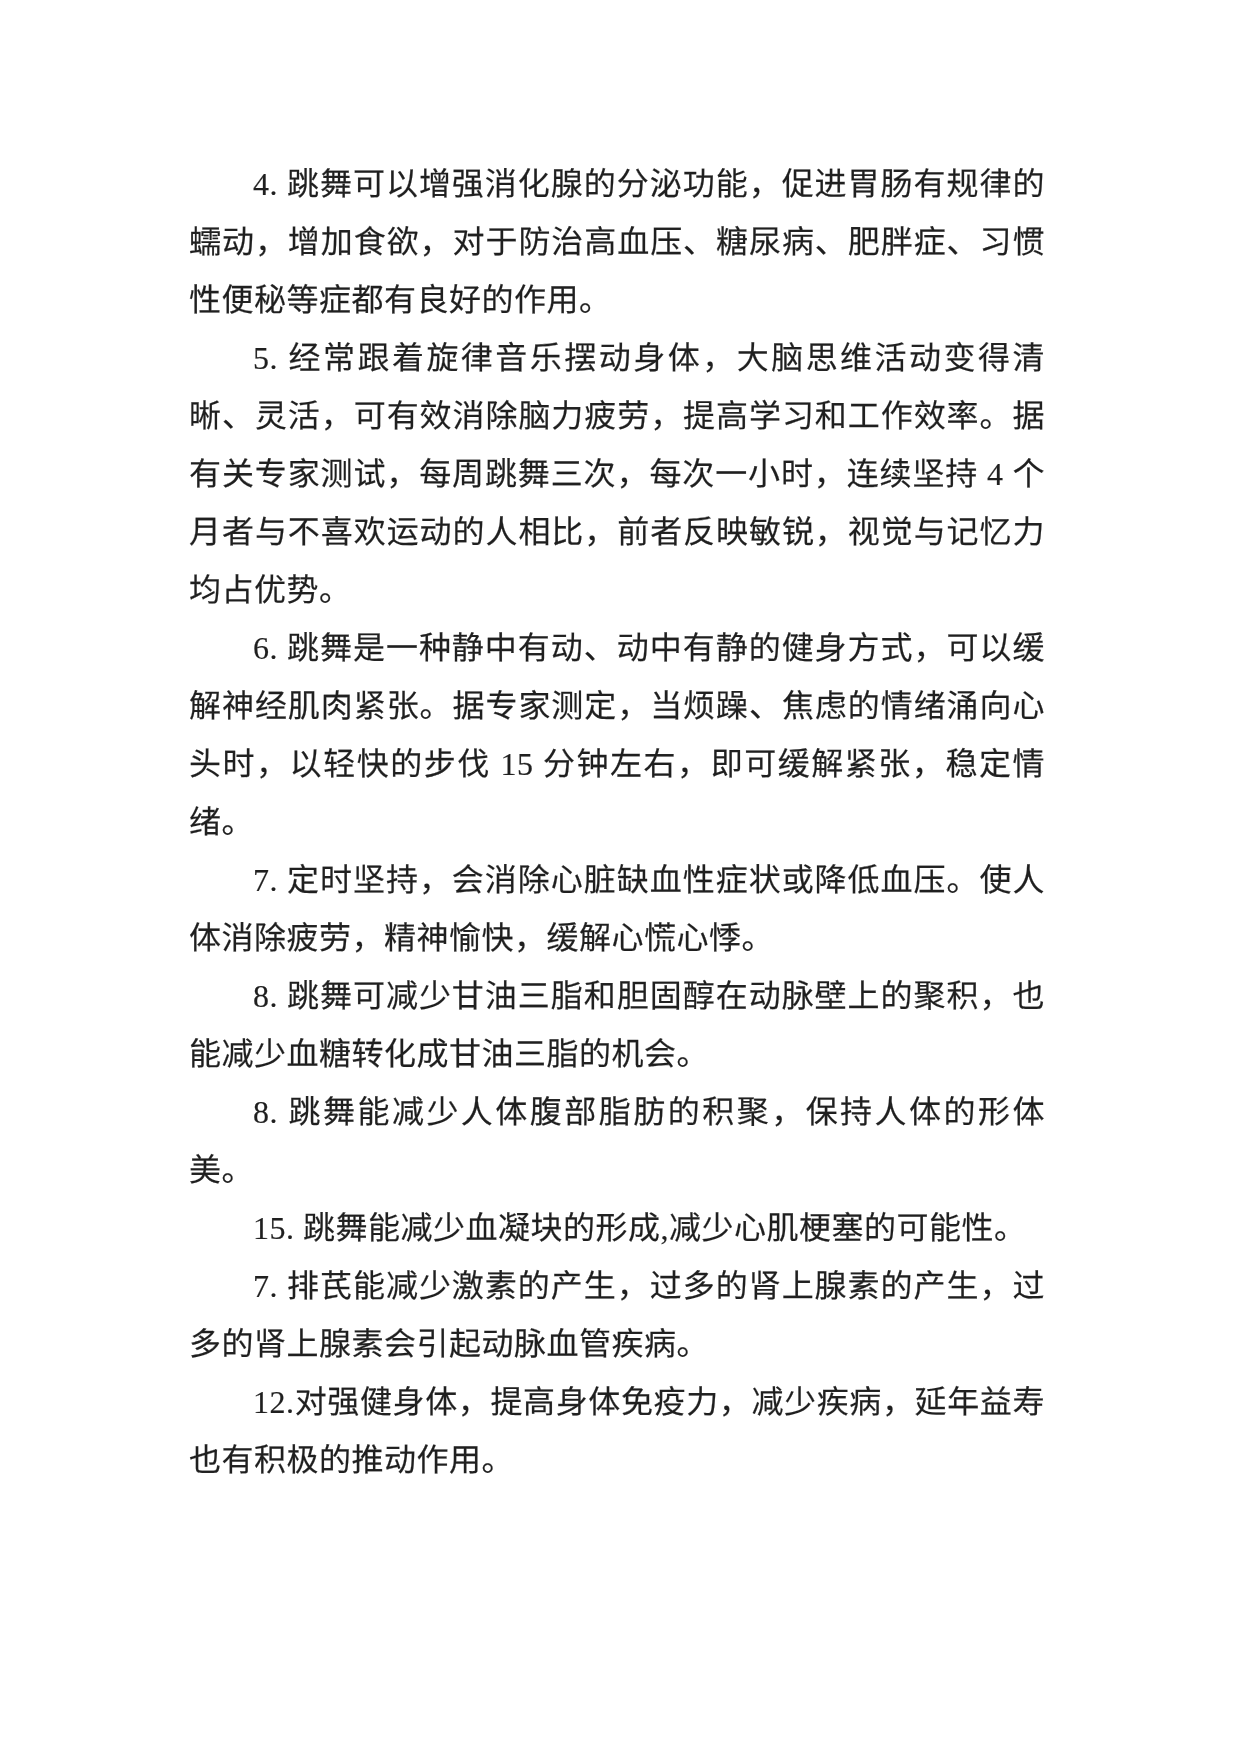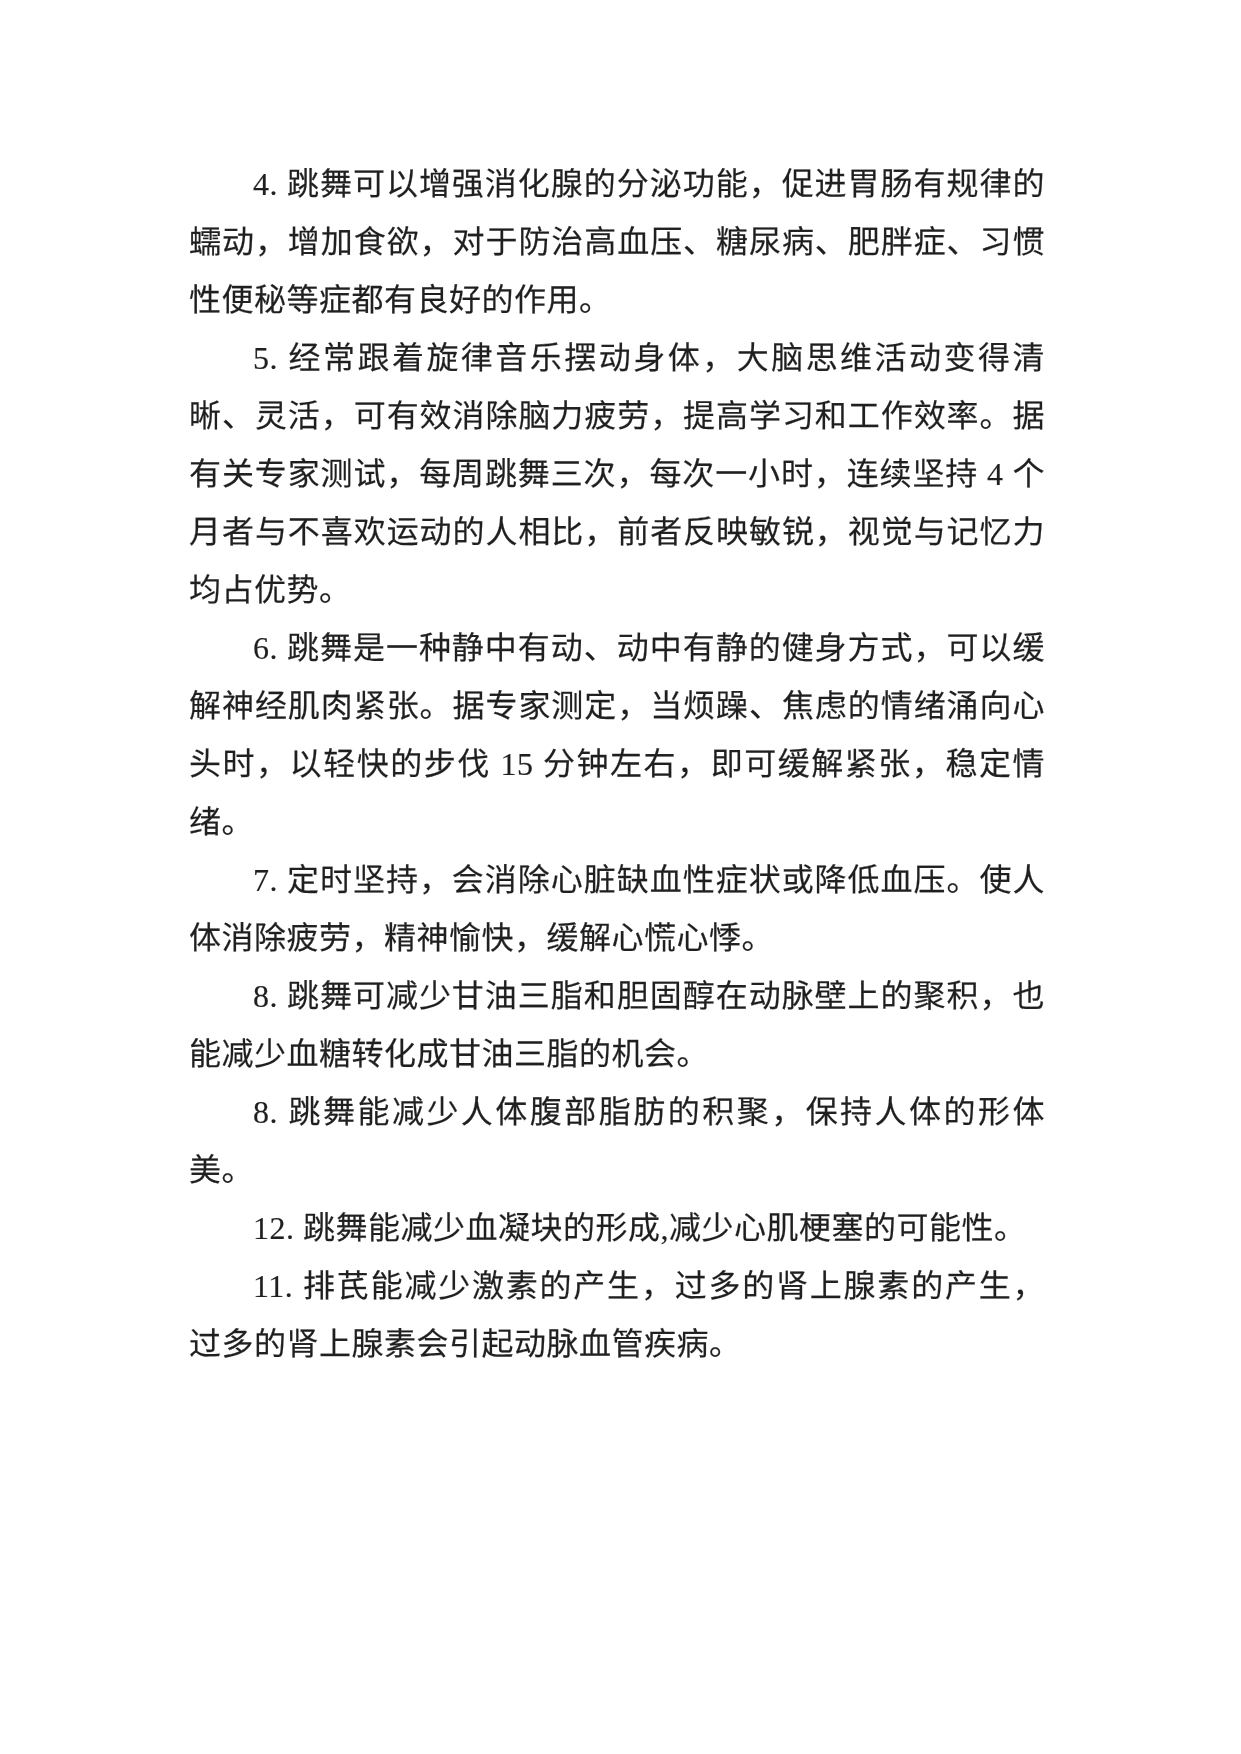--- a/index.html
+++ b/index.html
@@ -42,16 +42,17 @@
 <body>
 
 <div class="page">
   <div class="doc-body">
     <p>4.  跳舞可以增强消化腺的分泌功能，促进胃肠有规律的蠕动，增加食欲，对于防治高血压、糖尿病、肥胖症、习惯性便秘等症都有良好的作用。</p>
     <p>5.  经常跟着旋律音乐摆动身体，大脑思维活动变得清晰、灵活，可有效消除脑力疲劳，提高学习和工作效率。据有关专家测试，每周跳舞三次，每次一小时，连续坚持 4 个月者与不喜欢运动的人相比，前者反映敏锐，视觉与记忆力均占优势。</p>
     <p>6.  跳舞是一种静中有动、动中有静的健身方式，可以缓解神经肌肉紧张。据专家测定，当烦躁、焦虑的情绪涌向心头时，以轻快的步伐 15 分钟左右，即可缓解紧张，稳定情绪。</p>
     <p>7.  定时坚持，会消除心脏缺血性症状或降低血压。使人体消除疲劳，精神愉快，缓解心慌心悸。</p>
     <p>8.  跳舞可减少甘油三脂和胆固醇在动脉壁上的聚积，也能减少血糖转化成甘油三脂的机会。</p>
     <p>8.  跳舞能减少人体腹部脂肪的积聚，保持人体的形体美。</p>
-    <p>12.  跳舞能减少血凝块的形成,减少心肌梗塞的可能性。</p>
-    <p>11.  排芪能减少激素的产生，过多的肾上腺素的产生，过多的肾上腺素会引起动脉血管疾病。</p>
+    <p>15.  跳舞能减少血凝块的形成,减少心肌梗塞的可能性。</p>
+    <p>7.  排芪能减少激素的产生，过多的肾上腺素的产生，过多的肾上腺素会引起动脉血管疾病。</p>
+    <p>12.对强健身体，提高身体免疫力，减少疾病，延年益寿也有积极的推动作用。</p>
   </div>
 </div>
 
 </body></html>

